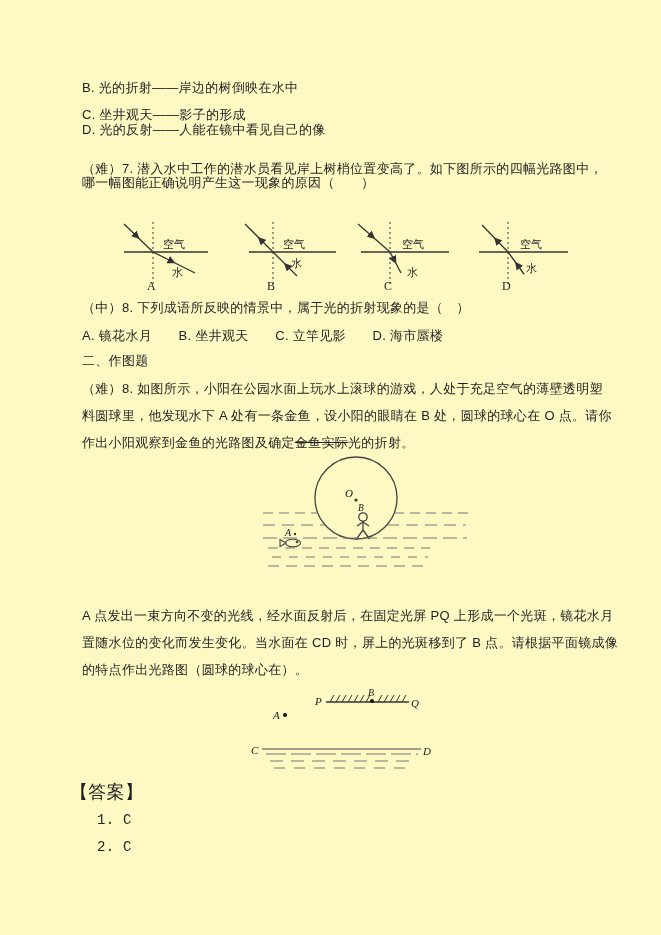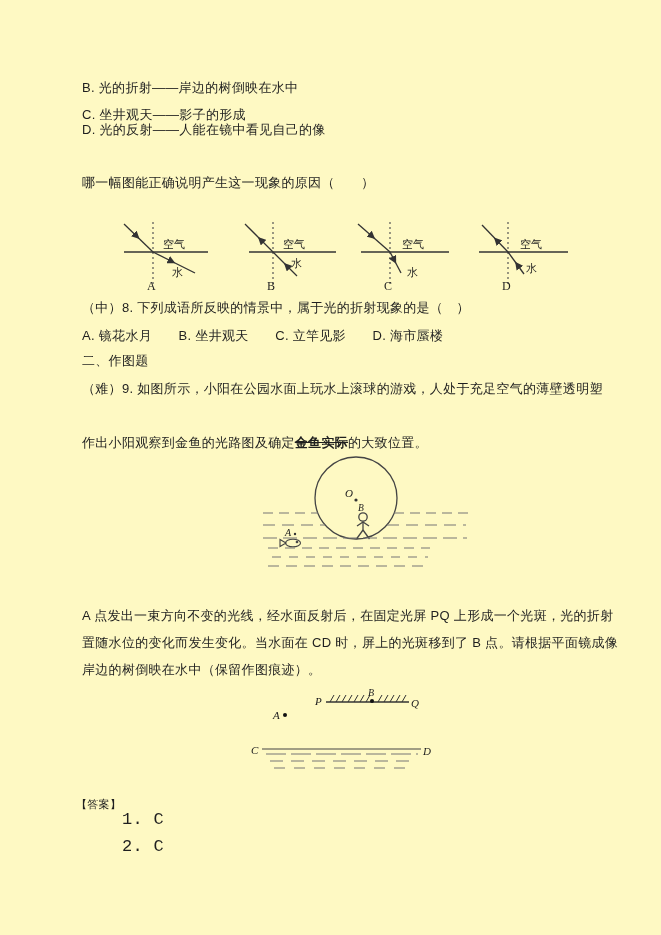--- a/index.html
+++ b/index.html
@@ -15,23 +15,23 @@
   .line {
     position:absolute;
     left:82px;
     white-space:nowrap;
     font-size:13px;
     line-height:18px;
     letter-spacing:0.3px;
     color:#1f1f1f;
   }
   .bold { font-weight:normal; }
-  .ans-head { left:76px; font-size:11px;margin-top:12px; }
-  .ans-item { left:97px; font-family:"Liberation Mono", monospace; font-size:17px;margin-left:25px; }
-  .struck { text-decoration:line-through;font-weight:bold; }
+  .ans-head { left:70px; font-size:18px; }
+  .ans-item { left:97px; font-family:"Liberation Mono", monospace; font-size:14px; }
+  .struck { text-decoration:line-through; }
   svg.figures {
     position:absolute; left:0; top:0;
     pointer-events:none;
   }
   svg .ray { stroke:#333; stroke-width:1.3; fill:none; }
   svg .normal { stroke:#555; stroke-width:1.2; stroke-dasharray:2 3; }
   svg .surface { stroke:#333; stroke-width:1.3; }
   svg .cjk { font-family:"Liberation Sans", sans-serif; font-size:11px; fill:#222; }
   svg .letter { font-family:"Liberation Serif", serif; font-size:12px; fill:#222; }
   svg .figletter { font-family:"Liberation Serif", serif; font-style:italic; font-size:11px; fill:#222; }
@@ -40,33 +40,35 @@
   svg .hatch { stroke:#333; stroke-width:1; }
 </style>
 </head>
 <body>
 
 <div class="page">
 
   <div class="line" style="top:79px">B. 光的折射——岸边的树倒映在水中</div>
   <div class="line" style="top:106px">C. 坐井观天——影子的形成</div>
   <div class="line" style="top:121px">D. 光的反射——人能在镜中看见自己的像</div>
+  <div class="line" style="top:160px">（难）7. 潜入水中工作的潜水员看见岸上树梢位置变高了。如下图所示的四幅光路图中，</div>
   <div class="line" style="top:174px">哪一幅图能正确说明产生这一现象的原因（　　）</div>
 
   <div class="line" style="top:299px">（中）8. 下列成语所反映的情景中，属于光的折射现象的是（　）</div>
   <div class="line" style="top:327px">A. 镜花水月　　B. 坐井观天　　C. 立竿见影　　D. 海市蜃楼</div>
 
   <div class="line bold" style="top:352px">二、作图题</div>
 
-  <div class="line" style="top:380px">（难）9. 如图所示，小阳在公园水面上玩水上滚球的游戏，人处于充足空气的薄壁透明塑</div>
-  <div class="line" style="top:434px"><span>作出小阳观察到金鱼的光路图及确定</span><span class="struck">金鱼实际</span><span>的大致位置。</span></div>
+  <div class="line" style="top:380px">（难）8. 如图所示，小阳在公园水面上玩水上滚球的游戏，人处于充足空气的薄壁透明塑</div>
+  <div class="line" style="top:407px">料圆球里，他发现水下 A 处有一条金鱼，设小阳的眼睛在 B 处，圆球的球心在 O 点。请你</div>
+  <div class="line" style="top:434px"><span>作出小阳观察到金鱼的光路图及确定</span><span class="struck">金鱼实际</span><span>光的折射。</span></div>
 
-  <div class="line" style="top:607px">A 点发出一束方向不变的光线，经水面反射后，在固定光屏 PQ 上形成一个光斑，光的折射</div>
+  <div class="line" style="top:607px">A 点发出一束方向不变的光线，经水面反射后，在固定光屏 PQ 上形成一个光斑，镜花水月</div>
   <div class="line" style="top:634px">置随水位的变化而发生变化。当水面在 CD 时，屏上的光斑移到了 B 点。请根据平面镜成像</div>
-  <div class="line" style="top:661px">岸边的树倒映在水中（保留作图痕迹）。</div>
+  <div class="line" style="top:661px">的特点作出光路图（圆球的球心在）。</div>
 
   <div class="line bold ans-head" style="top:783px">【答案】</div>
   <div class="line ans-item" style="top:811px">1. C</div>
   <div class="line ans-item" style="top:838px">2. C</div>
 
   <svg class="figures" width="661" height="935" viewBox="0 0 661 935">
     <defs>
       <marker id="arrow" viewBox="0 0 8 8" refX="6.5" refY="4" markerWidth="8" markerHeight="8" markerUnits="userSpaceOnUse" orient="auto">
         <path d="M0,0 L8,4 L0,8 Z" fill="#333"></path>
       </marker>

